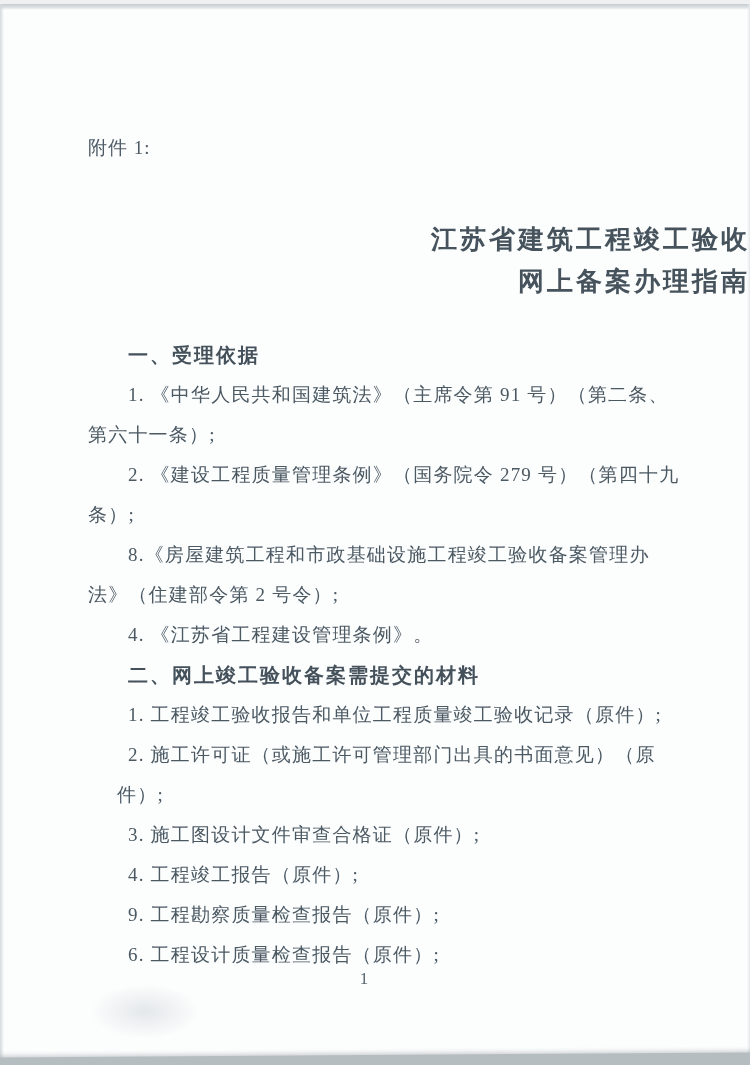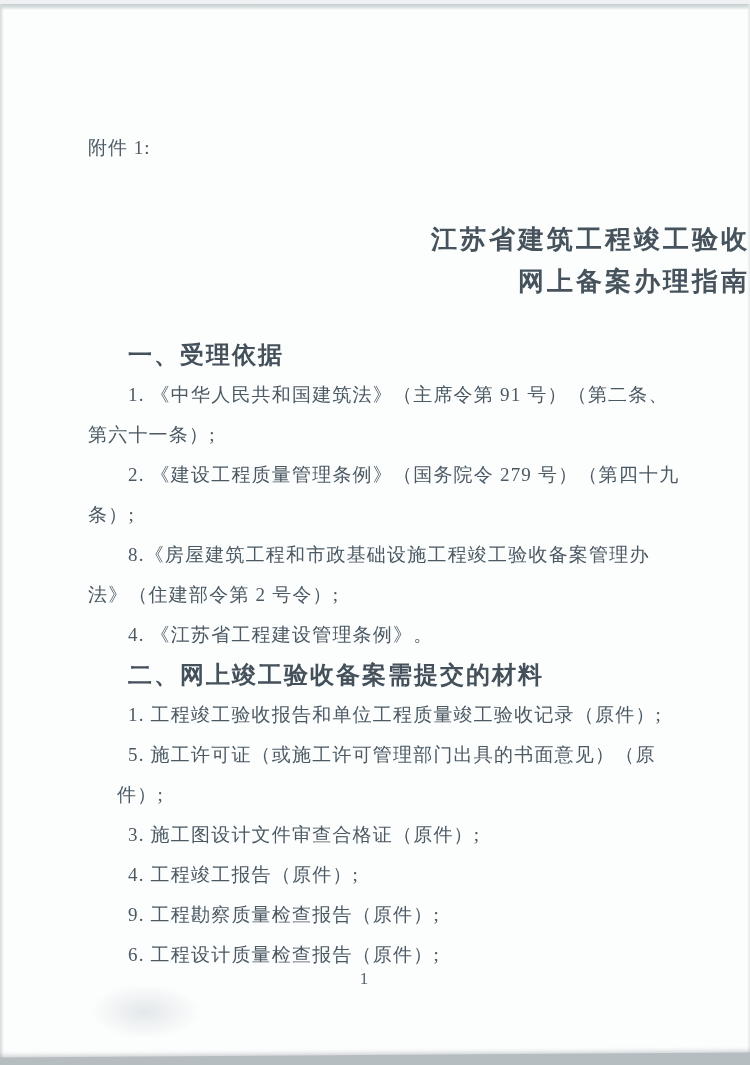--- a/index.html
+++ b/index.html
@@ -61,21 +61,21 @@
     font-size: 19px;
   }
   .line {
     line-height: 40px;
     white-space: nowrap;
     letter-spacing: 1.2px;
   }
   .heading {
     font-family: "Liberation Sans", "DejaVu Sans", sans-serif;
     font-weight: bold;
-    font-size: 24px;
+    font-size: 20px;
     letter-spacing: 2px;
     color: #44515b;
   }
   .ind2 { padding-left: 40px; }  
   .hang { padding-left: 29px; }  
   .page-number {
     position: absolute; top: 965px; left: 0; width: 100%;
     text-align: center;
     font-size: 17px;
     letter-spacing: 0;
@@ -112,21 +112,21 @@
 
     <div class="line ind2">8.《房屋建筑工程和市政基础设施工程竣工验收备案管理办</div>
     <div class="line">法》（住建部令第 2 号令）;</div>
 
     <div class="line ind2">4. 《江苏省工程建设管理条例》。</div>
 
     <div class="line heading ind2">二、网上竣工验收备案需提交的材料</div>
 
     <div class="line ind2">1. 工程竣工验收报告和单位工程质量竣工验收记录（原件）;</div>
 
-    <div class="line ind2">5. 施工许可证（或施工许可管理部门出具的书面意见）（原</div>
+    <div class="line ind2">2. 施工许可证（或施工许可管理部门出具的书面意见）（原</div>
     <div class="line hang">件）;</div>
 
     <div class="line ind2">3. 施工图设计文件审查合格证（原件）;</div>
 
     <div class="line ind2">4. 工程竣工报告（原件）;</div>
 
     <div class="line ind2">9. 工程勘察质量检查报告（原件）;</div>
 
     <div class="line ind2">6. 工程设计质量检查报告（原件）;</div>
 

